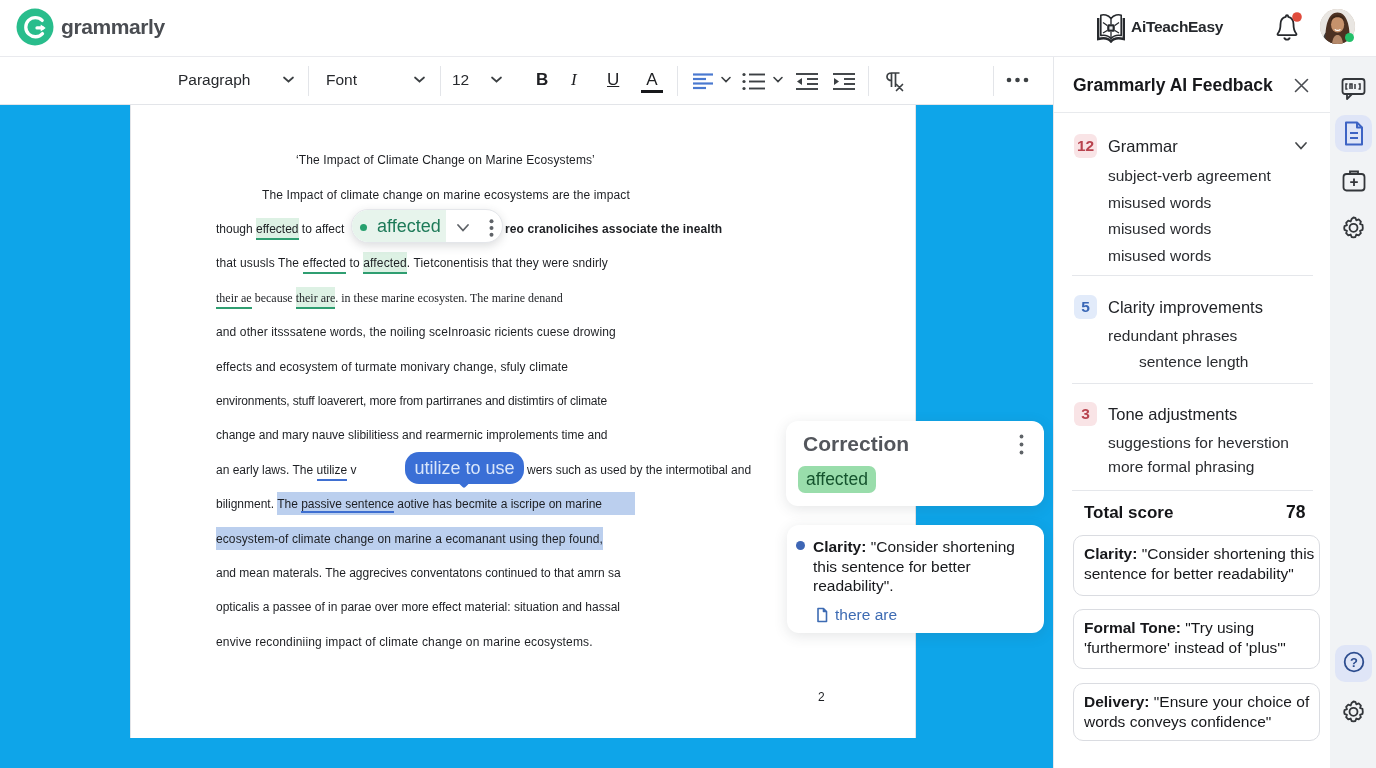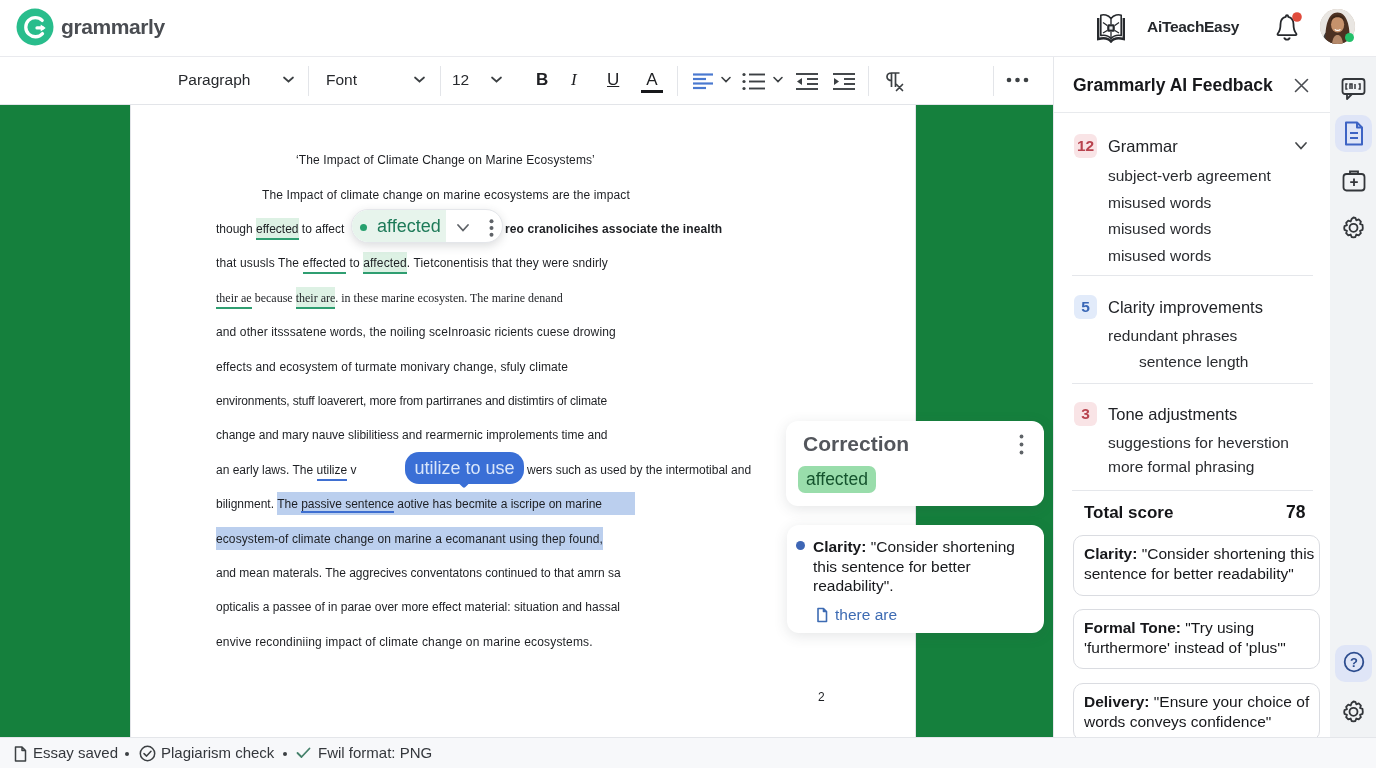--- a/index.html
+++ b/index.html
@@ -1,25 +1,25 @@
 <!DOCTYPE html>
 <html><head>
 <meta charset="utf-8">
 <style>
 * { margin:0; padding:0; box-sizing:border-box; }
 html,body { width:1376px; height:768px; overflow:hidden; }
 body { font-family:"Liberation Sans", sans-serif; }
-#app { position:relative; width:1376px; height:768px; background:#15803d; overflow:hidden;padding-left:28px; }
+#app { position:relative; width:1376px; height:768px; background:#0ea5e9; overflow:hidden;padding-left:28px; }
 
 
 #topbar { position:absolute; left:0; top:0; width:1376px; height:57px; background:#fff; border-bottom:1px solid #e9eaee; z-index:30; }
 #glogo { position:absolute; left:16px; top:8px; }
 #gword { position:absolute; left:61px; top:15px; font-size:21px; font-weight:700; color:#4a4d52; letter-spacing:-0.4px; }
 #booklogo { position:absolute; left:1096px; top:12px; }
-#ateword { position:absolute; left:1131px; top:18px; font-size:15.5px; font-weight:700; color:#25282c; letter-spacing:-0.3px;margin-left:16px; }
+#ateword { position:absolute; left:1131px; top:18px; font-size:15.5px; font-weight:700; color:#25282c; letter-spacing:-0.3px; }
 #bellwrap { position:absolute; left:1270px; top:12px; }
 #avatar { position:absolute; left:1320px; top:9px; width:35px; height:35px; border-radius:50%; overflow:hidden; background:#cbb9a8; }
 #avdot { position:absolute; left:1345px; top:33px; width:9px; height:9px; border-radius:50%; background:#23c06a; }
 
 
 #toolbar { position:absolute; left:0; top:57px; width:1053px; height:48px; background:#fff; border-bottom:1px solid #e3e5e9; z-index:25; }
 .tbtxt { position:absolute; top:14px; font-size:15.5px; color:#27292d; }
 .tbsep { position:absolute; top:9px; width:1px; height:30px; background:#e3e5e9; }
 .chev { position:absolute; }
 .tbicon { position:absolute; }
@@ -328,31 +328,14 @@
   <svg style="position:absolute; left:13px; top:594px;" width="22" height="22" viewBox="0 0 22 22">
         <circle cx="11" cy="11" r="9.3" fill="none" stroke="#2d4d8f" stroke-width="1.8"></circle>
         <text x="11" y="15.5" text-anchor="middle" font-size="13" font-weight="700" fill="#2d4d8f" font-family="Liberation Sans">?</text>
       </svg>
   <svg style="position:absolute; left:11px; top:643px;" width="25" height="25" viewBox="0 0 25 25">
         <path d="M12.5 2 L14.4 2.3 L15.3 4.8 L17.7 3.9 L19.9 6.1 L19 8.5 L21.5 9.4 L21.8 12.5 L21.5 14.4 L19 15.3 L19.9 17.7 L17.7 19.9 L15.3 19 L14.4 21.5 L12.5 21.8 L10.6 21.5 L9.7 19 L7.3 19.9 L5.1 17.7 L6 15.3 L3.5 14.4 L3.2 12.5 L3.5 10.6 L6 9.7 L5.1 7.3 L7.3 5.1 L9.7 6 L10.6 3.5 Z" fill="none" stroke="#33363a" stroke-width="1.8" stroke-linejoin="round" transform="translate(0,-0.5)"></path>
         <circle cx="12.5" cy="11.8" r="4" fill="none" stroke="#33363a" stroke-width="1.8"></circle>
       </svg>
 </div>
 
-<div id="statusbar">
-  <svg class="it" style="left:14px; top:8px;" width="13" height="16" viewBox="0 0 13 16">
-        <path d="M1.5 1 L8 1 L11.5 4.5 L11.5 15 L1.5 15 Z M8 1 L8 4.5 L11.5 4.5" fill="none" stroke="#3c4043" stroke-width="1.5" stroke-linejoin="round"></path>
-      </svg>
-  <div class="it" style="left:33px;">Essay saved</div>
-  <div style="position:absolute; left:125px; top:14px; width:4px; height:4px; border-radius:50%; background:#3c4043;"></div>
-  <svg class="it" style="left:139px; top:7px;" width="17" height="17" viewBox="0 0 17 17">
-        <circle cx="8.5" cy="8.5" r="7.2" fill="none" stroke="#3c4043" stroke-width="1.5"></circle>
-        <path d="M5 8.6 L7.6 11.1 L12 6.3" fill="none" stroke="#3c4043" stroke-width="1.5" stroke-linecap="round" stroke-linejoin="round"></path>
-      </svg>
-  <div class="it" style="left:161px;">Plagiarism check</div>
-  <div style="position:absolute; left:283px; top:14px; width:4px; height:4px; border-radius:50%; background:#3c4043;"></div>
-  <svg class="it" style="left:296px; top:9px;" width="15" height="12" viewBox="0 0 15 12">
-        <path d="M1.5 6 L5.5 10 L13.5 1.5" fill="none" stroke="#44806a" stroke-width="1.8" stroke-linecap="round" stroke-linejoin="round"></path>
-      </svg>
-  <div class="it" style="left:318px;">Fwil format: PNG</div>
-</div>
 
 </div>
 
 </body></html>

